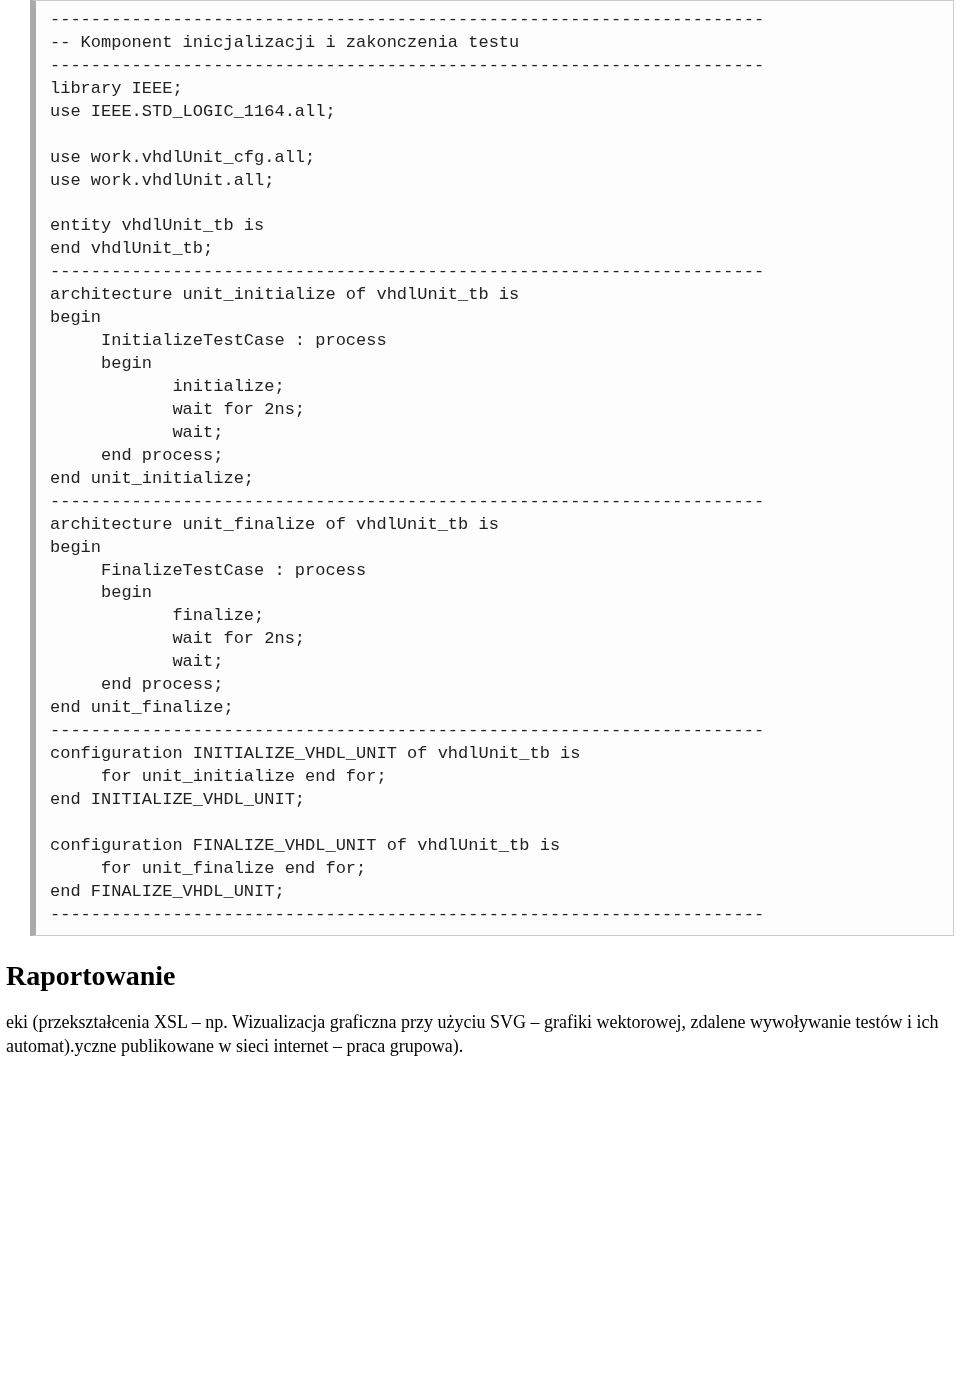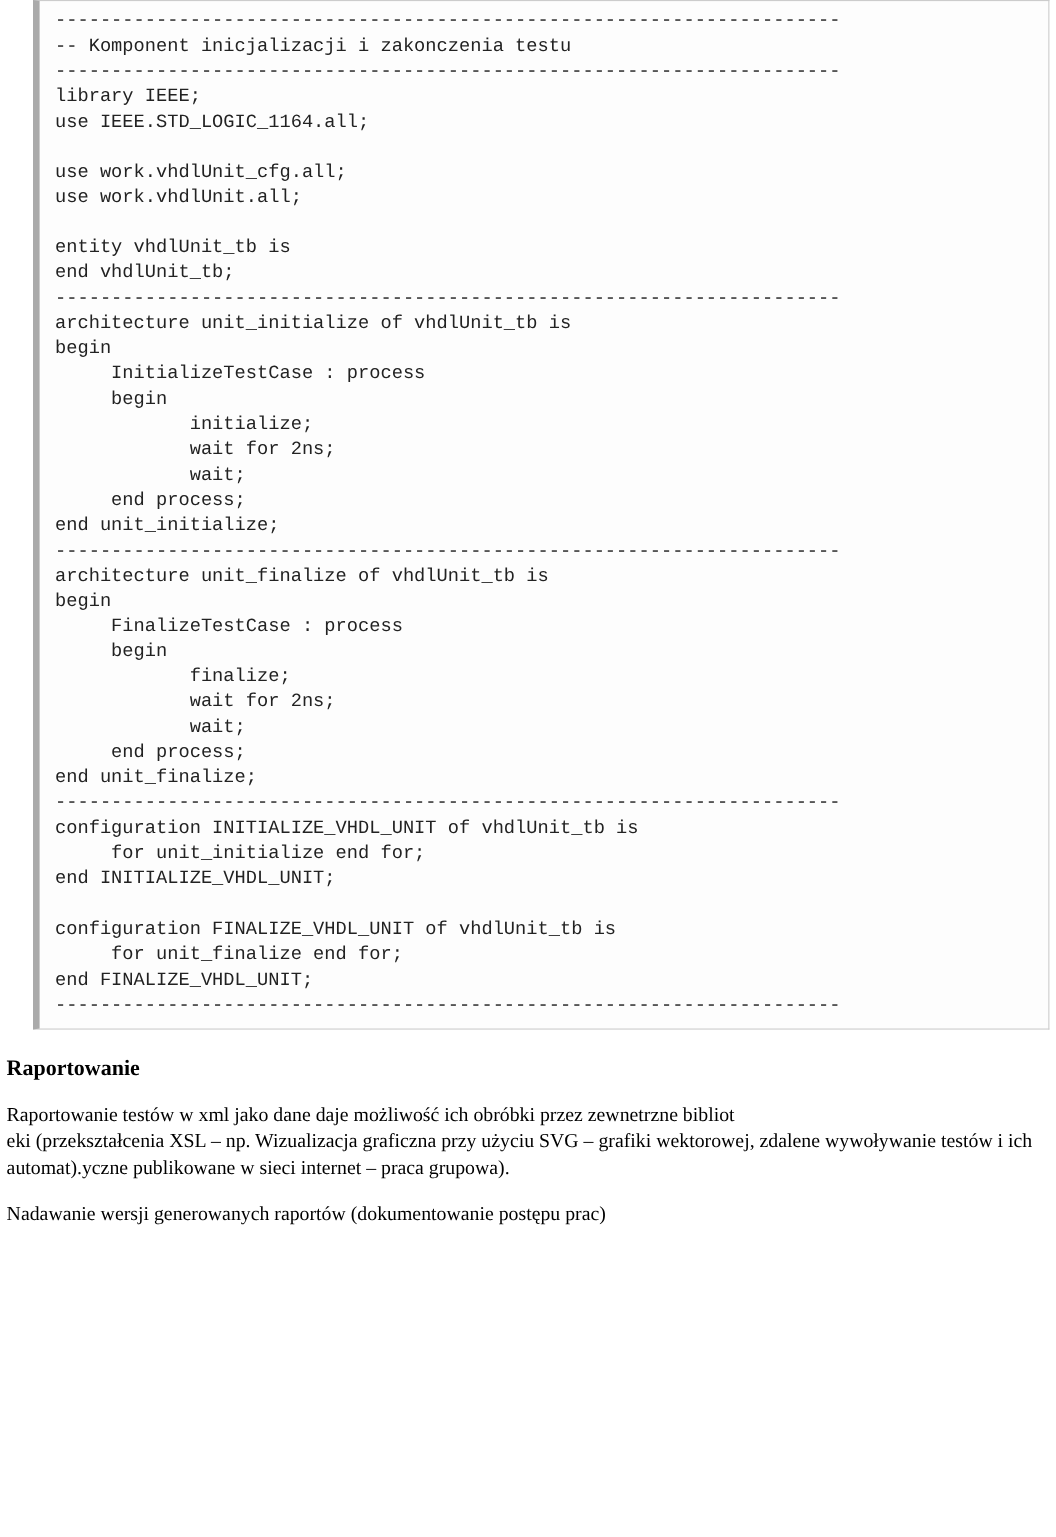--- a/index.html
+++ b/index.html
@@ -20,21 +20,21 @@
     margin: 0 0 24px 24px;
     font-family: 'Courier New', Courier, monospace;
     font-size: 17px;
     line-height: 1.35;
     white-space: pre;
     color: #222;
     overflow-x: auto;
   }
   .section-heading {
     font-weight: bold;
-    font-size: 20px;
+    font-size: 28px;
     margin: 22px 0 18px 0;
   }
   .paragraph {
     margin: 0 0 18px 0;
     line-height: 1.35;
   }
   .para-line {
     display: block;
   }
 </style>
@@ -78,19 +78,17 @@
 end INITIALIZE_VHDL_UNIT;
 
 configuration FINALIZE_VHDL_UNIT of vhdlUnit_tb is
      for unit_finalize end for;
 end FINALIZE_VHDL_UNIT;
 ----------------------------------------------------------------------</pre>
 
 <div class="section-heading">Raportowanie</div>
 
 <div class="paragraph">
-  <span class="para-line">Raportowanie testów w xml jako dane daje możliwość ich obróbki przez zewnetrzne bibliot</span>
   <span class="para-line">eki (przekształcenia XSL – np. Wizualizacja graficzna przy użyciu SVG – grafiki wektorowej, zdalene wywoływanie testów i ich automat).yczne publikowane w sieci internet – praca grupowa).</span>
 </div>
 
 <div class="paragraph">
-  <span class="para-line">Nadawanie wersji generowanych raportów (dokumentowanie postępu prac)</span>
 </div>
 
 </body></html>

